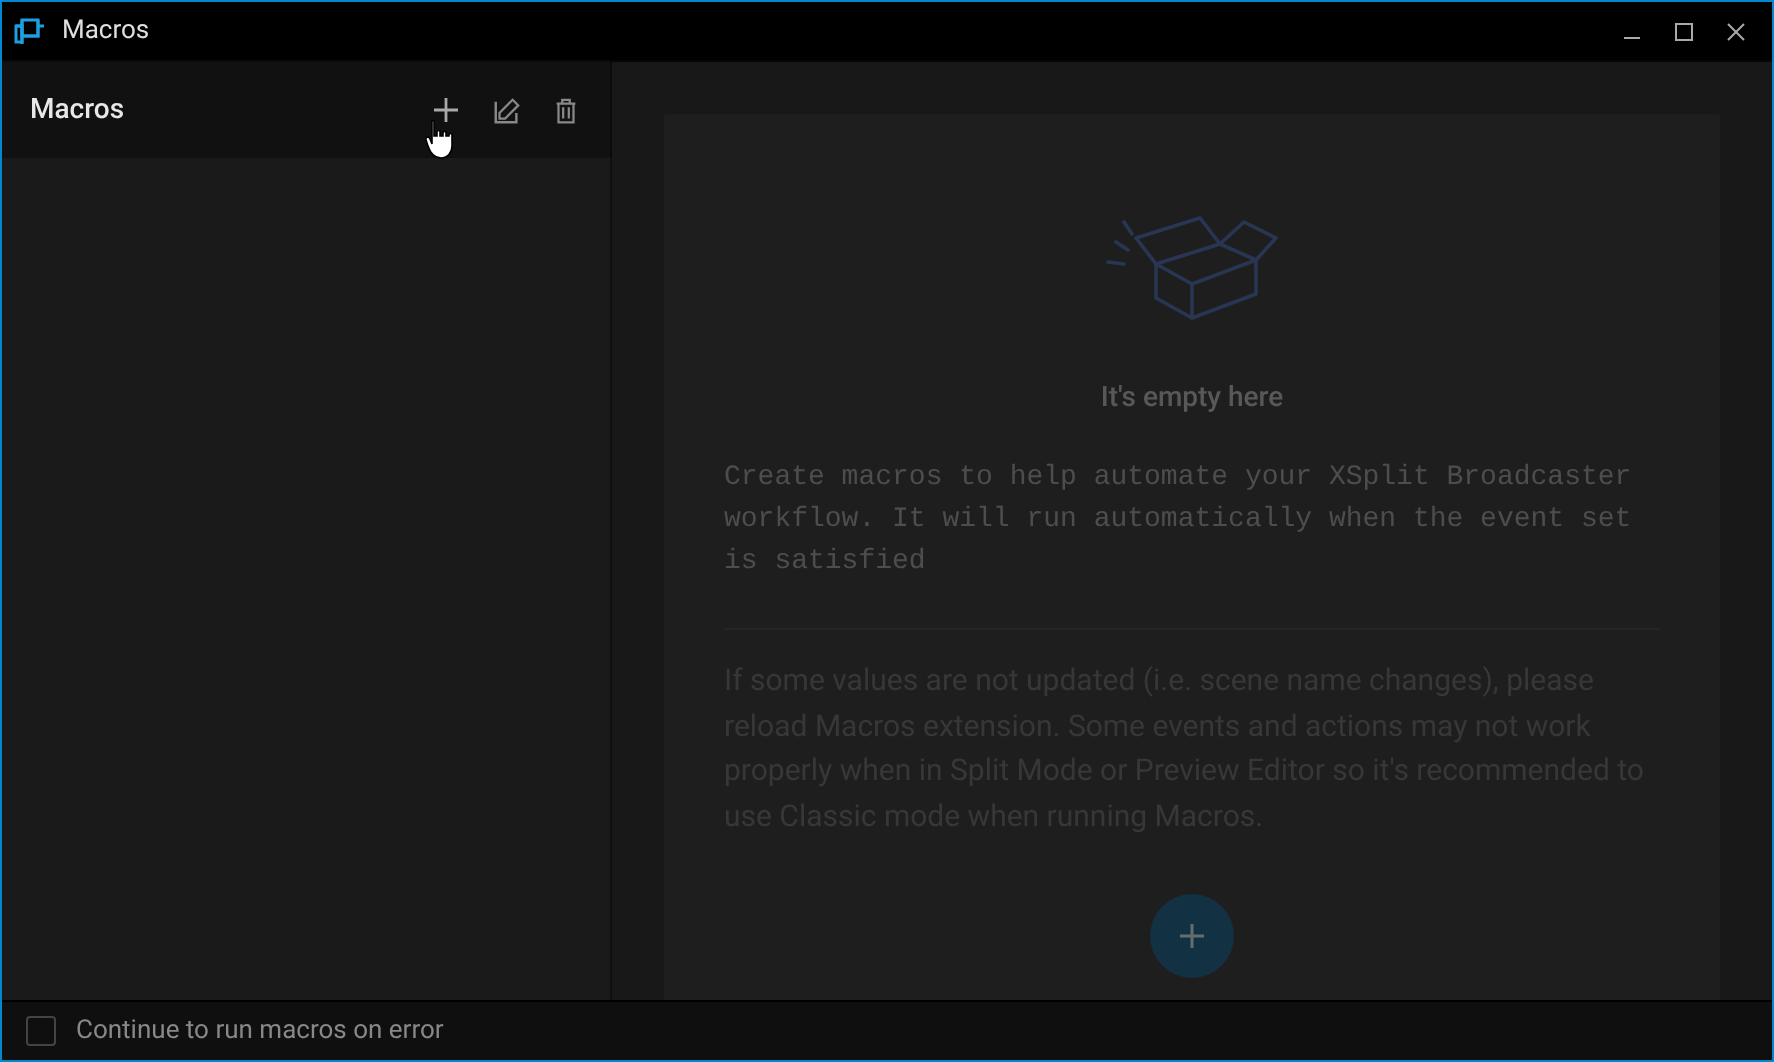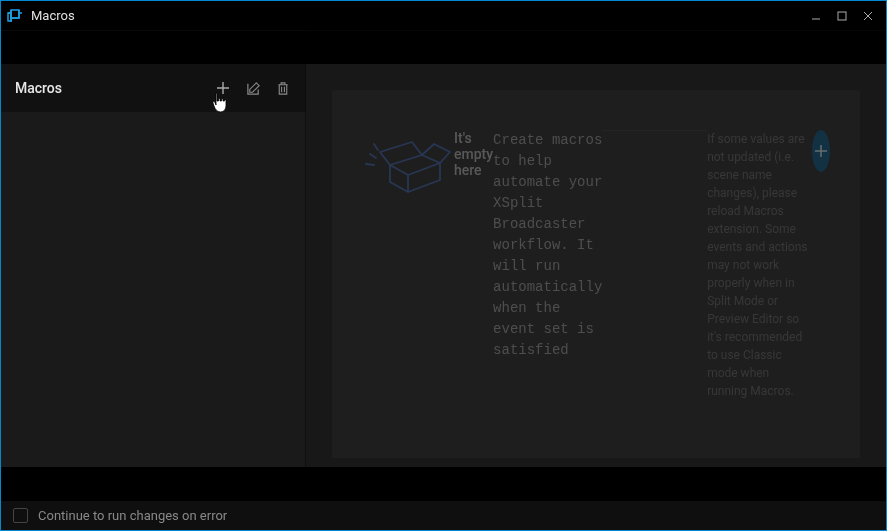--- a/index.html
+++ b/index.html
@@ -15,21 +15,20 @@
       overflow: hidden;
       color: #c8c8c8;
       font-size: 13px;
     }
     .window {
       width: 100%;
       height: 100%;
       display: flex;
       flex-direction: column;
       border: 1px solid #0288d1;
-      gap: 33px;
     }
     .titlebar {
       height: 30px;
       background: #000;
       display: flex;
       align-items: center;
       padding: 0 8px 0 6px;
       justify-content: space-between;
       border-bottom: 1px solid #0a0a0a;
     }
@@ -125,22 +124,22 @@
       bottom: 30px;
       background: rgba(0,0,0,0.35);
       pointer-events: none;
     }
     .content-card {
       background: #2f2f2f;
       border-radius: 2px;
       flex: 1;
       padding: 40px 30px 30px 30px;
       display: flex;
-      flex-direction: row;
-      align-items: flex-start;
+      flex-direction: column;
+      align-items: center;
       position: relative;
     }
     .box-illustration {
       margin-bottom: 18px;
     }
     .empty-heading {
       color: #888;
       font-size: 14px;
       font-weight: 500;
       margin-bottom: 22px;
@@ -155,21 +154,21 @@
       font-family: Liberation Mono, monospace;
     }
     .divider {
       width: 100%;
       height: 1px;
       background: #3a3a3a;
       margin-bottom: 14px;
     }
     .note-text {
       color: #555;
-      font-size: 12px;
+      font-size: 15px;
       line-height: 1.5;
       text-align: left;
       width: 100%;
       margin-bottom: 28px;
     }
     .fab {
       width: 42px;
       height: 42px;
       border-radius: 50%;
       background: #1d4c66;
@@ -288,15 +287,15 @@
             </svg>
         </div>
       </div>
     </div>
   </div>
 
   <div class="overlay-dim"></div>
 
   <div class="footer">
     <div class="checkbox"></div>
-    <span class="footer-label">Continue to run changes on error</span>
+    <span class="footer-label">Continue to run macros on error</span>
   </div>
 </div>
 
 </body></html>

